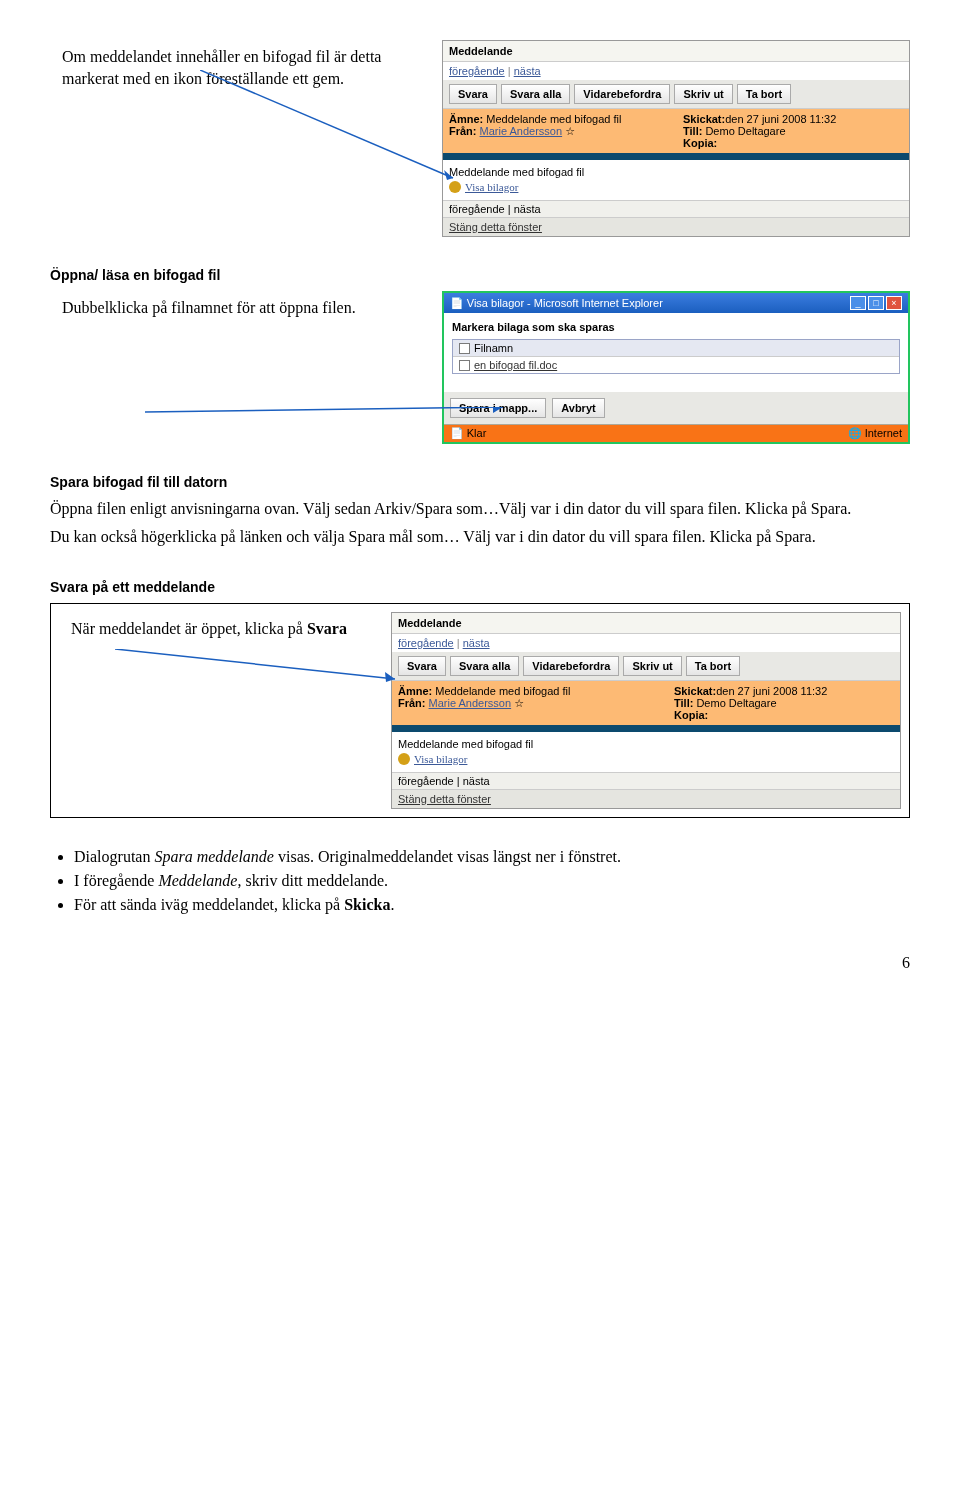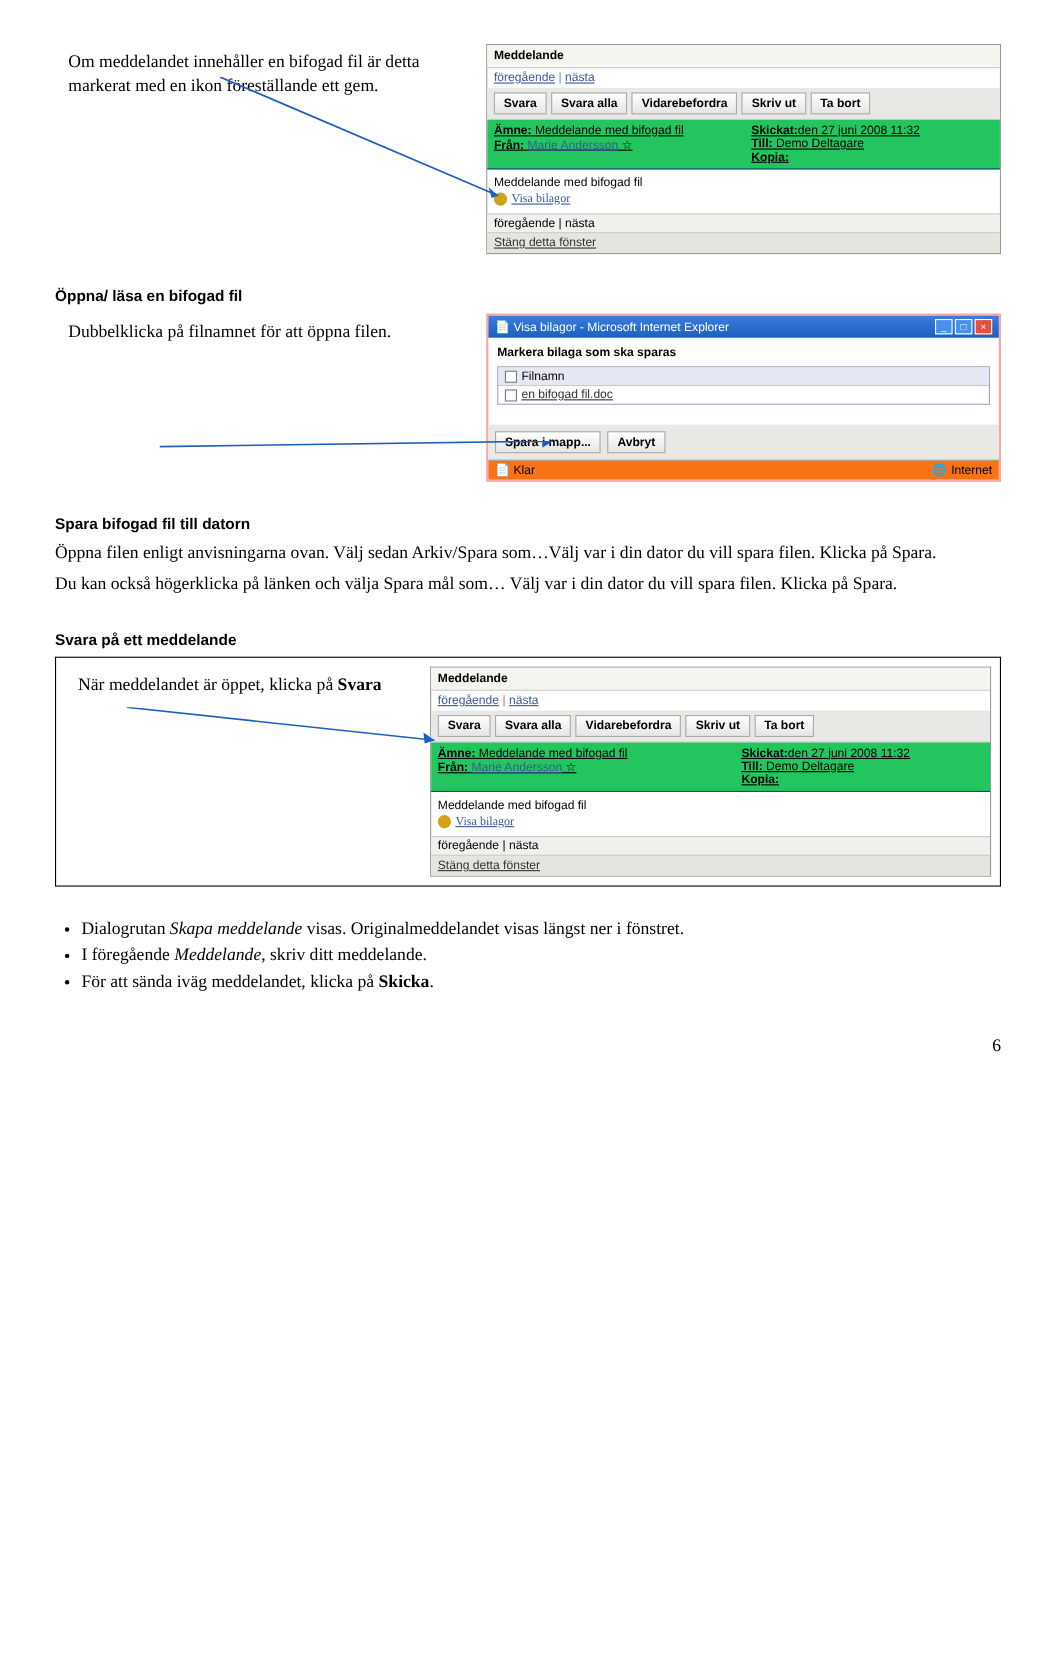--- a/index.html
+++ b/index.html
@@ -14,33 +14,33 @@
   .col-left { flex: 0 0 360px; margin-left: 12px; }
   .col-right { flex: 1; }
   
   
   .msg-window { border: 1px solid #999; background: #fff; font-family: Verdana, Arial, sans-serif; font-size: 11px; }
   .msg-title { background: #f5f5f0; padding: 4px 6px; border-bottom: 1px solid #ccc; font-weight: bold; }
   .msg-nav { padding: 3px 6px; color: #888; }
   .msg-nav a { color: #3b5998; text-decoration: underline; cursor: default; }
   .msg-toolbar { display: flex; gap: 4px; padding: 4px 6px; border-bottom: 1px solid #ccc; background: #e8e8e4; }
   .msg-btn { border: 1px solid #aaa; background: linear-gradient(#fff,#e5e5e5); padding: 3px 8px; font-size: 11px; font-weight: bold; cursor: default; }
-  .msg-meta { display: flex; padding: 4px 6px; border-bottom: 1px solid #0c4a6e; background: #22c55e; text-decoration: underline; }
+  .msg-meta { display: flex; padding: 4px 6px; border-bottom: 7px solid #0c4a6e; background: #fdba74; }
   .msg-meta-left { flex: 1; }
   .msg-meta-right { flex: 0 0 220px; }
   .msg-label { font-weight: bold; }
   .msg-link { color: #3b5998; text-decoration: underline; }
   .msg-body { padding: 6px; min-height: 40px; }
   .attach-row { display: flex; align-items: center; gap: 4px; margin-top: 3px; font-family: Liberation Serif, serif; }
   .clip-icon { width: 12px; height: 12px; background: #d4a017; border-radius: 50%; display:inline-block;}
   .msg-footer { background: #f0f0ec; padding: 2px 6px; border-top: 1px solid #ccc; }
   .msg-close { background: #e5e5e0; padding: 3px 6px; border-top: 1px solid #ccc; text-decoration: underline; color: #333; }
 
   
-  .ie-window { border: 2px solid #fca5a5; font-family: Tahoma, Arial, sans-serif; font-size: 11px; background: #fff; }
+  .ie-window { border: 2px solid #22c55e; font-family: Tahoma, Arial, sans-serif; font-size: 11px; background: #fff; }
   .ie-titlebar { background: linear-gradient(#3b7de0,#1b5fbf); color: #fff; padding: 3px 6px; display: flex; align-items: center; justify-content: space-between; }
   .ie-ctrls { display: flex; gap: 2px; }
   .ie-ctrl { width: 16px; height: 14px; background: #4a8fe8; border: 1px solid #fff; font-size: 9px; text-align: center; line-height: 12px; color: #fff; }
   .ie-ctrl.close { background: #e0523e; }
   .ie-body { padding: 8px; }
   .ie-heading { font-weight: bold; margin-bottom: 6px; }
   .ie-table { border: 1px solid #9aa4c7; width: 100%; }
   .ie-th { background: #e5e8f2; padding: 2px 6px; display:flex; align-items:center; gap:4px; }
   .ie-td { padding: 2px 6px; display:flex; align-items:center; gap:4px; border-top:1px solid #ccc; text-decoration: underline; color:#333;text-align:right; }
   .cb { width: 11px; height: 11px; border: 1px solid #7a7a7a; background:#fff; }
@@ -203,18 +203,18 @@
       </div>
     </div>
   </div>
   <svg class="arrow-canvas" style="left:65px; top:70px;" width="290" height="40">
     <line x1="0" y1="0" x2="280" y2="30" stroke="#1b5fbf" stroke-width="1.5"></line>
     <polygon points="280,30 270,23 271,33" fill="#1b5fbf"></polygon>
   </svg>
 </div>
 
 <ul class="bullets">
-  <li><span>Dialogrutan </span><span class="italic">Skapa meddelande</span><span> visas. Originalmeddelandet visas längst ner i fönstret.</span></li>
+  <li><span>Dialogrutan </span><span class="italic">Spara meddelande</span><span> visas. Originalmeddelandet visas längst ner i fönstret.</span></li>
   <li><span>I föregående </span><span class="italic">Meddelande</span><span>, skriv ditt meddelande.</span></li>
   <li><span>För att sända iväg meddelandet, klicka på </span><span class="bold">Skicka</span><span>.</span></li>
 </ul>
 
 <div class="page-num">6</div>
 
 </body></html>

